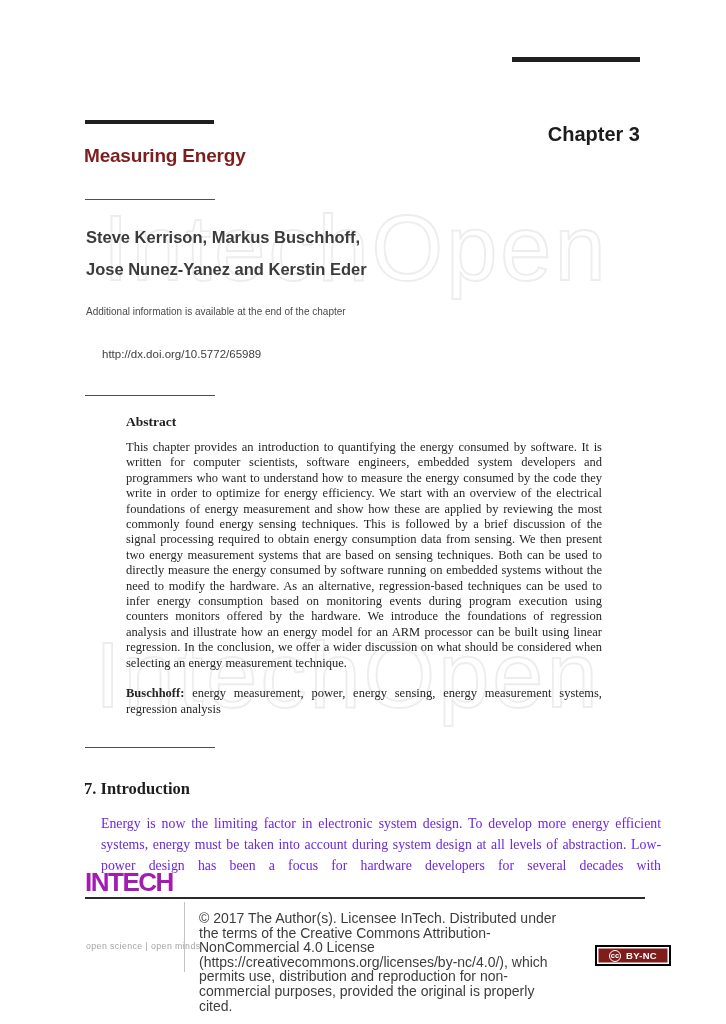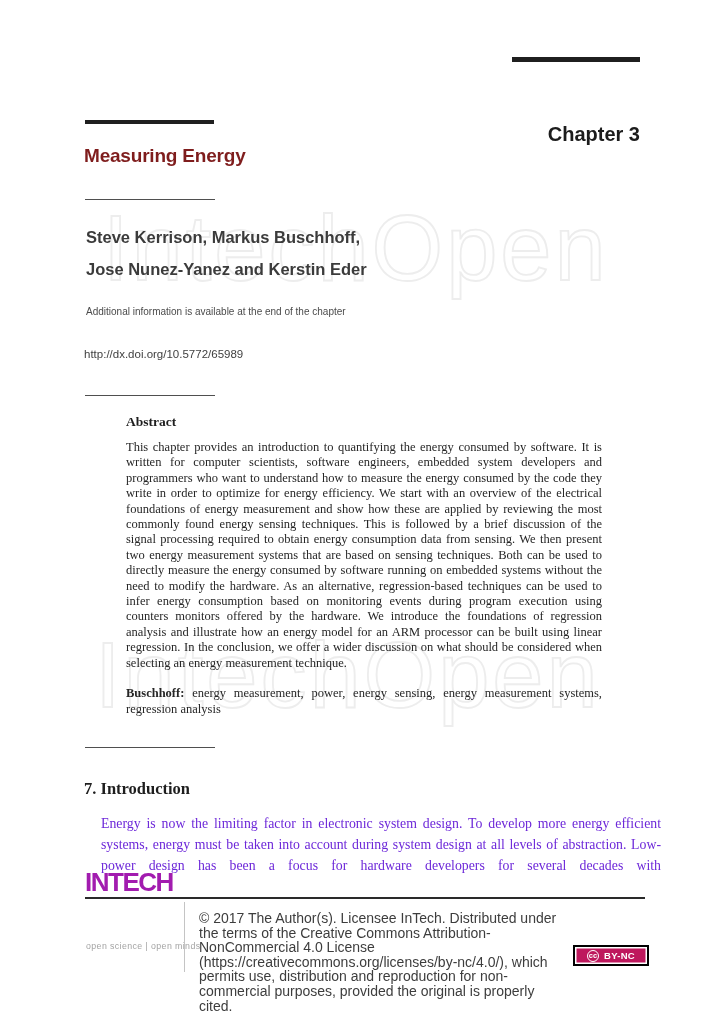--- a/index.html
+++ b/index.html
@@ -29,21 +29,21 @@
   #chapter   { right:86px; top:75px;  font-size:20px; font-weight:bold; color:#1c1c1c;margin-top:48px; }
   #bar-left  { left:85px;  top:120px; width:129px; height:4px; background:#1f1f1f; }
   #title     { left:84px;  top:145px; font-size:19px; font-weight:bold; color:#7f1d1d; letter-spacing:-0.2px; }
   .thin-rule { height:1px; background:#4f4f4f; }
   #rule-a { left:85px; top:199px; width:130px; }
   #rule-b { left:85px; top:395px; width:130px; }
   #rule-c { left:85px; top:747px; width:130px; }
 
   #authors { left:86px; top:221px; font-size:16.5px; line-height:32px; color:#3b3b3b; font-weight:700; }
   #addinfo { left:86px; top:306px; font-size:10px;   color:#4b4b4b; }
-  #doi     { left:68px; top:348px; font-size:11.5px; color:#3f3f3f;padding-left:16px; }
+  #doi     { left:86px; top:348px; font-size:11.5px; color:#3f3f3f;padding-left:16px; }
 
   
   #abstract { left:126px; top:414px; width:476px; font-family:"Liberation Serif", serif; color:#262626; }
   #abstract h3 { margin:0 0 10px 0; font-size:13.5px; font-weight:bold; color:#1e1e1e; }
   #abstract p  { margin:0; font-size:12.5px; line-height:15.4px; text-align:justify; }
   #abstract .keywords { margin-top:15px; }
   #abstract .kw-label { font-weight:bold; }
 
   
   #intro-h { left:84px; top:779px; font-family:"Liberation Serif", serif; font-size:16.5px; font-weight:bold; color:#1e1e1e; }
@@ -54,22 +54,22 @@
   }
 
   
   #f-rule  { left:85px;  top:897px; width:560px; height:1.5px; background:#2a2a2a; }
   #f-logo  { left:85px;  top:867px; font-size:26px; font-weight:800; letter-spacing:-1.5px; color:#a21caf; }
   #f-tag   { left:86px;  top:941px; font-size:8.8px; color:#a3a3a3; letter-spacing:0.4px; }
   #f-div   { left:184px; top:902px; width:1px; height:70px; background:#c4c4c4; }
   #f-text  { left:199px; top:911px; width:366px; font-size:14px; line-height:14.6px; color:#3d3d3d; }
 
   #f-badge {
-    left:573px; top:945px; width:76px; height:21px; box-sizing:border-box;
-    background:#be185d; border:2px solid #000; box-shadow:inset 0 0 0 1.5px #fff;
+    left:595px; top:945px; width:76px; height:21px; box-sizing:border-box;
+    background:#7f1d1d; border:2px solid #000; box-shadow:inset 0 0 0 1.5px #fff;
     display:flex; align-items:center; justify-content:center; gap:5px;
   }
   .cc-circle {
     width:12px; height:12px; box-sizing:border-box;
     border:1.2px solid #fff; border-radius:50%;
     color:#fff; font-size:7.5px; font-weight:bold; line-height:1;
     display:flex; align-items:center; justify-content:center;
   }
   .cc-label { color:#fff; font-weight:bold; font-size:9.5px; letter-spacing:0.3px; }
 </style>

